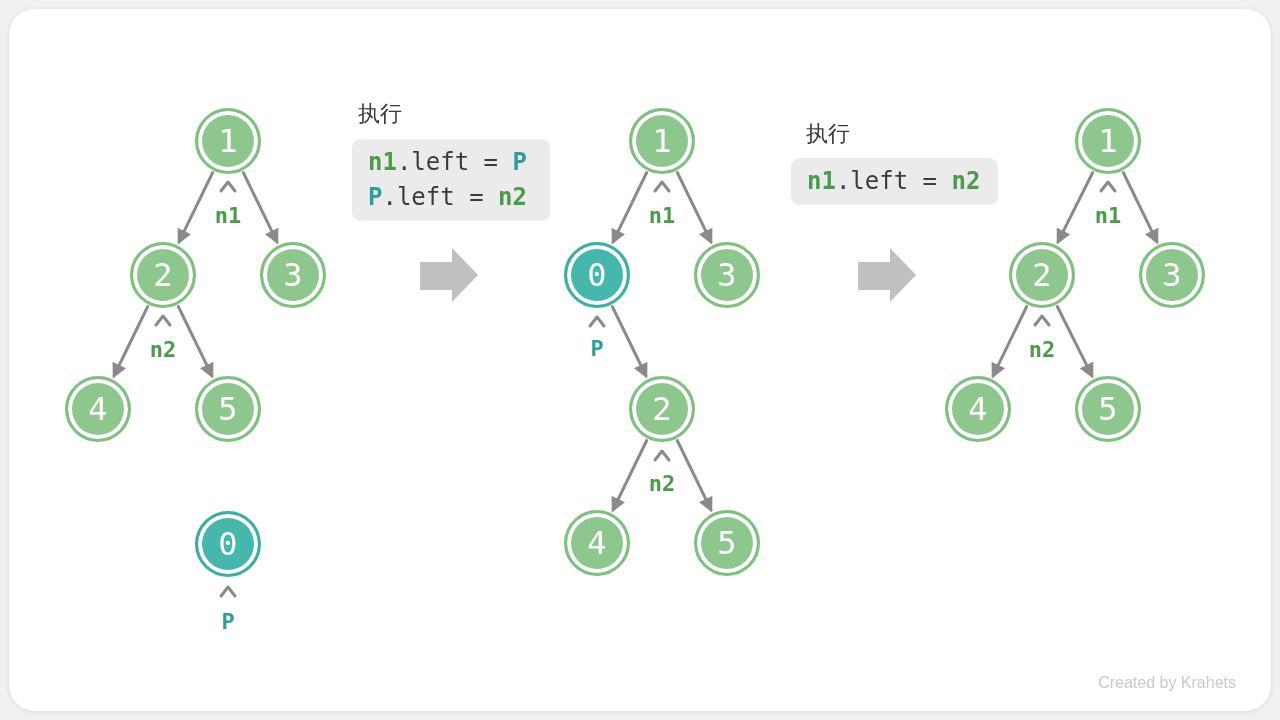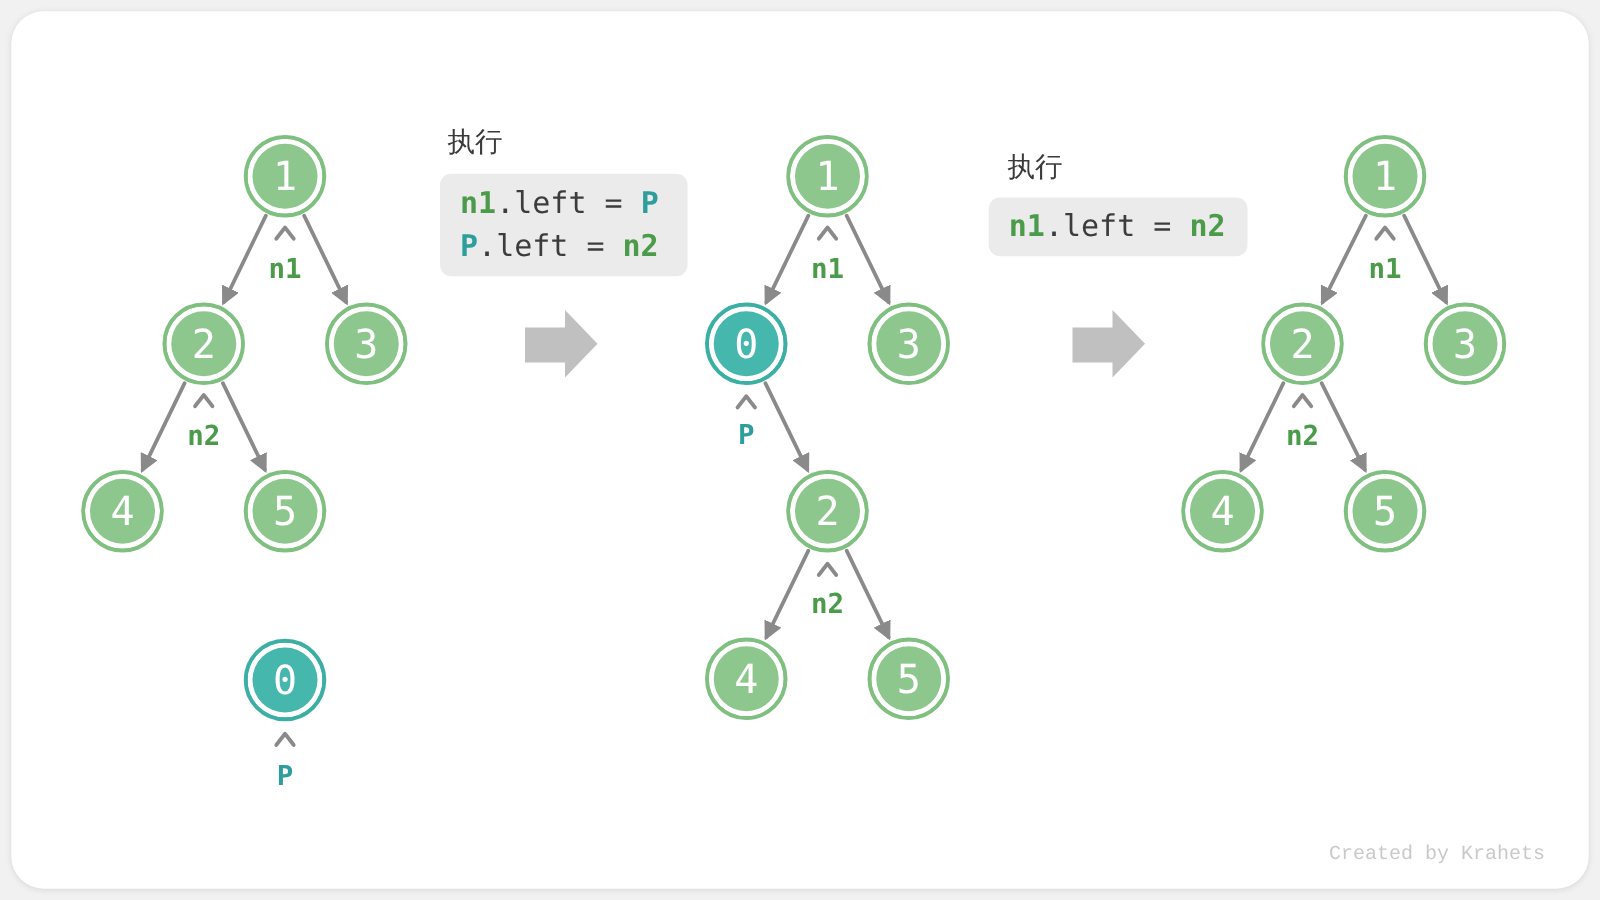--- a/index.html
+++ b/index.html
@@ -64,21 +64,21 @@
     font-size: 24px; line-height: 35px;
     color: var(--code_text, #3c3c3c);
     white-space: pre;
   }
   .code-box .tok { font-weight: bold; }
   .code-box .tok.green { color: var(--label_green, #4b9b4b); }
   .code-box .tok.teal  { color: var(--label_teal, #2d9e9b); }
 
   .watermark {
     position: absolute; right: 44px; top: 674px;
-    font-family: Liberation Mono, monospace;
+    font-family: Liberation Sans, sans-serif;
     font-size: 16px; color: var(--watermark_gray, #c9c9c9);
     white-space: nowrap;
   }
 </style>
 </head>
 <body>
 
 <div class="stage">
   <div class="canvas"></div>
 

